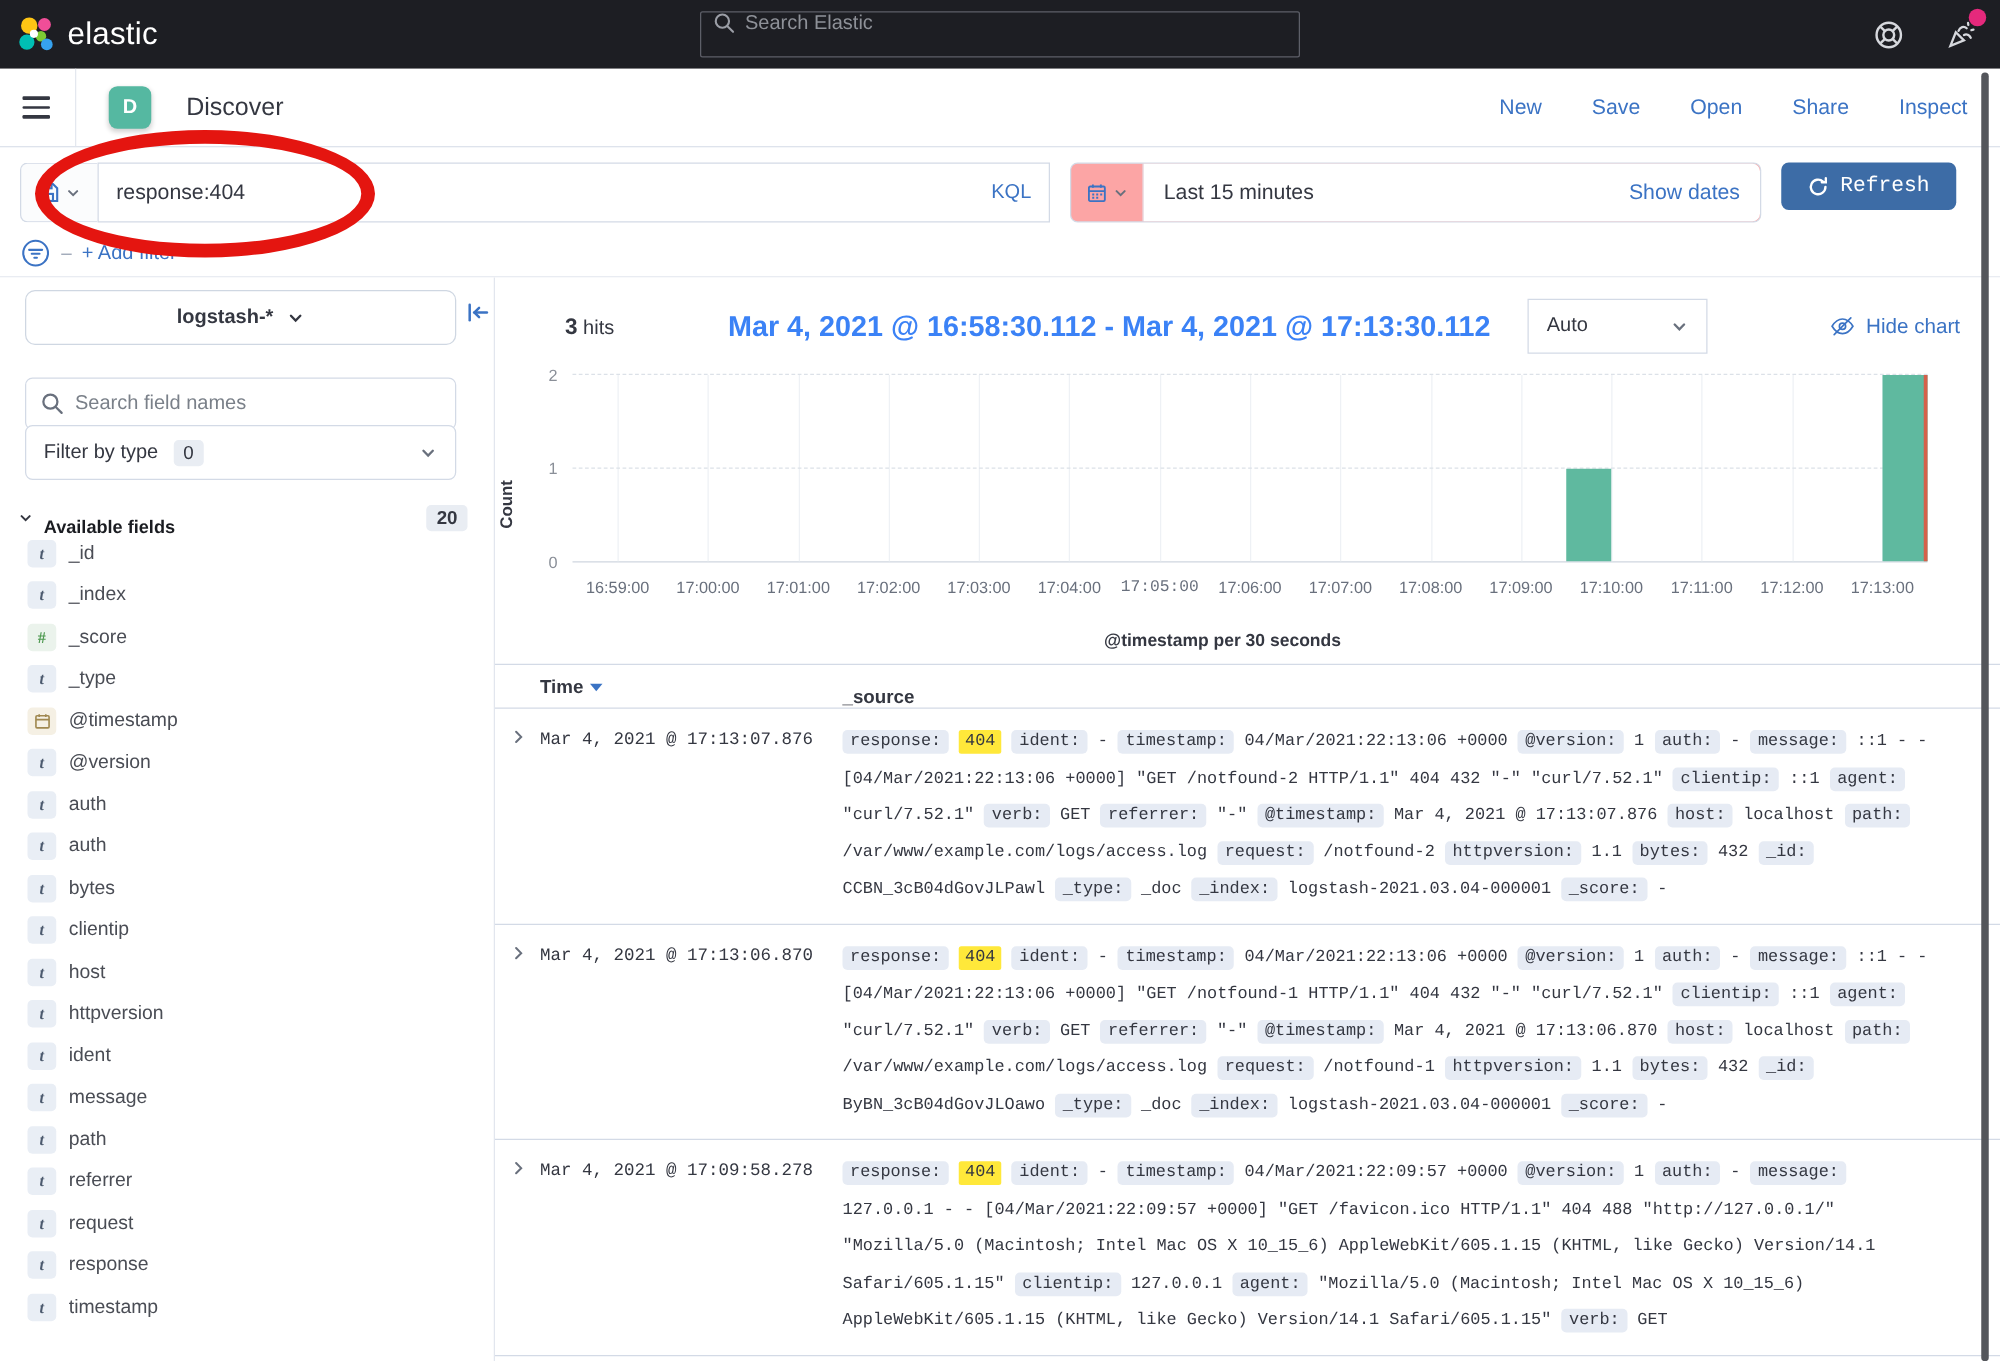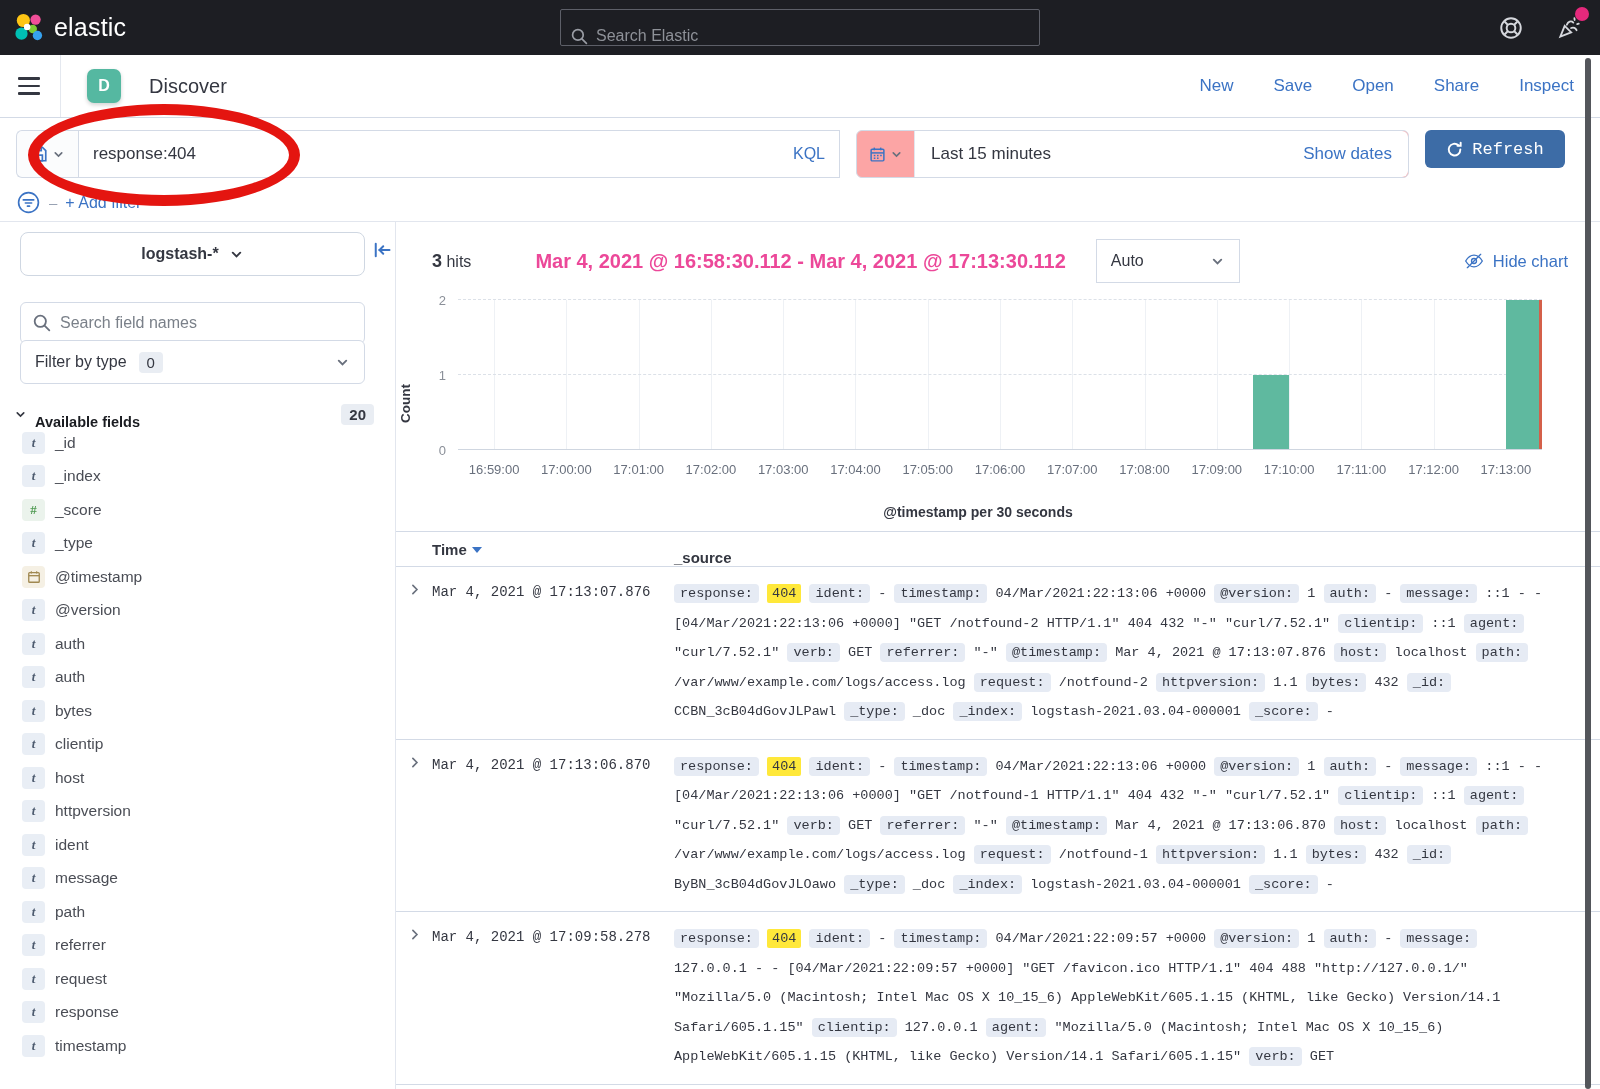--- a/index.html
+++ b/index.html
@@ -5,21 +5,21 @@
   * { margin:0; padding:0; box-sizing:border-box; }
   html,body { width:1600px; height:1089px; overflow:hidden; background:#fff;
     font-family:"Liberation Sans", sans-serif; color:#343741; }
 
   
   .topbar { position:absolute; left:0; top:0; width:1600px; height:55px; background:#1d1e23;
     display:flex; align-items:center; }
   .brand { display:flex; align-items:center; gap:10px; margin-left:14px; }
   .brand-name { color:#fff; font-size:25px; font-weight:400; letter-spacing:.2px; }
   .top-search { position:absolute; left:560px; top:9px; width:480px; height:37px;
-    border:1px solid #5d5f68; border-radius:2px; display:flex; align-items:flex-end; padding:0 10px; }
+    border:1px solid #5d5f68; border-radius:2px; display:flex; align-items:flex-start; padding:0 10px; }
   .top-search input { background:transparent; border:none; outline:none; color:#d4d6db;
     font-size:16px; width:100%; margin-left:8px; font-family:"Liberation Sans",sans-serif; }
   .top-search input::placeholder { color:#8e9198; }
   .top-icons { position:absolute; right:18px; top:0; height:55px; display:flex; align-items:center; gap:32px; }
   .news-wrap { position:relative; }
   .news-dot { position:absolute; right:-7px; top:-8px; width:14px; height:14px; border-radius:50%; background:#e5297c; }
 
   
   .navbar { position:absolute; left:0; top:55px; width:1600px; height:63px; background:#fff;
     border-bottom:1px solid #d3dae6; display:flex; align-items:center; }
@@ -86,23 +86,23 @@
   .fbadge { width:23px; height:22px; border-radius:4px; background:#e9eef5; display:flex; align-items:center;
     justify-content:center; font-size:13px; font-style:italic; font-weight:700; color:#4c5a6e;
     font-family:"Liberation Serif",serif; flex:none; }
   .fbadge.num { background:#ebf3ec; color:#4f9a51; font-style:normal; }
   .fbadge.date { background:#f5f0e4; }
   .fname { font-size:15.5px; color:#4a4d55; }
 
   
   .main { position:absolute; left:396px; top:222px; width:1204px; height:867px; background:#fff; }
   .hits-row { position:absolute; left:0; top:16px; width:1204px; height:46px; display:flex; align-items:center; }
-  .hits { margin-left:36px; font-size:16px; white-space:nowrap; }
+  .hits { margin-left:56px; font-size:16px; white-space:nowrap; }
   .hits b { font-size:18px; font-weight:700; }
-  .range { margin-left:64px; font-size:20px; font-weight:600; color:#ec4899; white-space:nowrap; }
+  .range { margin-left:91px; font-size:23px; font-weight:600; color:#3b82f6; white-space:nowrap; }
   .interval-select { margin-left:30px; width:144px; height:44px; border:1px solid #d3dae6; background:#fff;
     display:flex; align-items:center; padding:0 14px; font-size:16px; color:#343741; cursor:pointer; }
   .interval-select svg { margin-left:auto; }
   .hide-chart { margin-left:auto; margin-right:32px; color:#3b73c4; font-size:16.5px; display:flex;
     align-items:center; gap:9px; cursor:pointer; white-space:nowrap; }
 
   
   .chart { position:absolute; left:4px; top:70px; width:1156px; height:230px; }
   .chart-plot { position:absolute; left:58px; right:14px; top:8px; bottom:72px;
     border-bottom:1px solid #cfd6e0; }
@@ -443,21 +443,21 @@
         <div class="bar" style="left: 73.3333%; width: 3.33333%; height: 50%; background: rgb(95, 185, 159);"></div>
         <div class="bar now-edge" style="left: 96.6667%; width: 3.33333%; height: 100%; background: rgb(95, 185, 159); border-right-color: rgb(212, 96, 74);"></div>
       </div>
     <div class="chart-xlabels">
         <div class="xtick" style="left: 3.33333%;">16:59:00</div>
         <div class="xtick" style="left: 10%;">17:00:00</div>
         <div class="xtick" style="left: 16.6667%;">17:01:00</div>
         <div class="xtick" style="left: 23.3333%;">17:02:00</div>
         <div class="xtick" style="left: 30%;">17:03:00</div>
         <div class="xtick" style="left: 36.6667%;">17:04:00</div>
-        <div class="xtick" style="left: 43.3333%;">17:05:00</div>
+        <div class="xtick" style="left: 43.3333%; font-family: Liberation Mono, monospace;">17:05:00</div>
         <div class="xtick" style="left: 50%;">17:06:00</div>
         <div class="xtick" style="left: 56.6667%;">17:07:00</div>
         <div class="xtick" style="left: 63.3333%;">17:08:00</div>
         <div class="xtick" style="left: 70%;">17:09:00</div>
         <div class="xtick" style="left: 76.6667%;">17:10:00</div>
         <div class="xtick" style="left: 83.3333%;">17:11:00</div>
         <div class="xtick" style="left: 90%;">17:12:00</div>
         <div class="xtick" style="left: 96.6667%;">17:13:00</div>
       </div>
     <div class="chart-title">@timestamp per 30 seconds</div>

